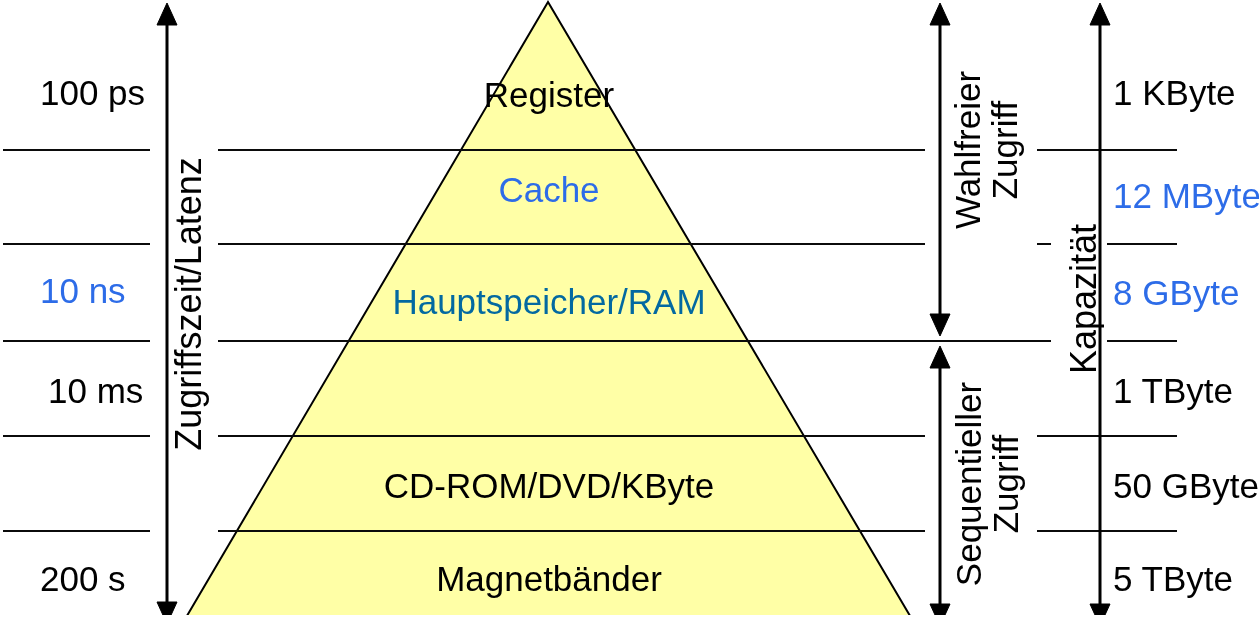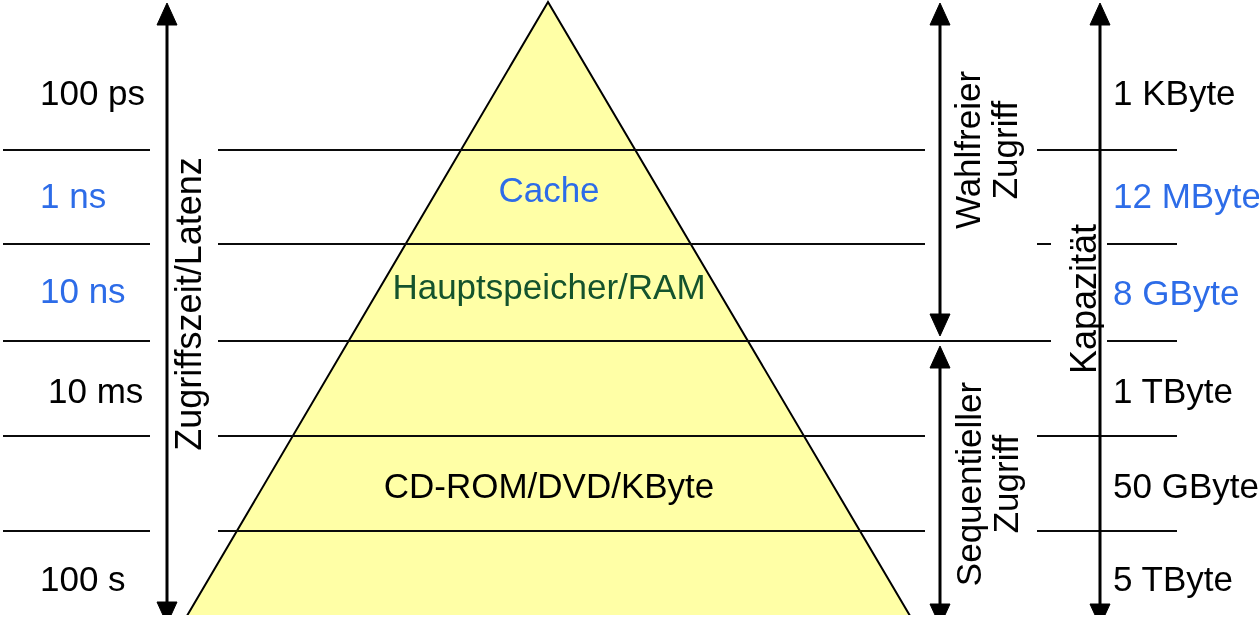--- a/index.html
+++ b/index.html
@@ -59,30 +59,31 @@
     <div class="hline" style="top:435px;left:218px;width:707px;"></div>
     <div class="hline" style="top:435px;left:1037px;width:140px;"></div>
 
     <div class="hline" style="top:530px;left:3px;width:147px;"></div>
     <div class="hline" style="top:530px;left:218px;width:707px;"></div>
     <div class="hline" style="top:530px;left:1037px;width:140px;"></div>
   </div>
 
   <div class="layer">
     <div class="row-label left-col" style="top: 71px; color: rgb(0, 0, 0);">100 ps</div>
-    <div class="row-label left-col" style="top: 174px; color: rgb(45, 108, 232);">1 ns</div>
     <div class="row-label left-col" style="top: 269px; color: rgb(45, 108, 232);">10 ns</div>
     <div class="row-label left-col" style="top: 369px; color: rgb(0, 0, 0); margin-left: 8px;">10 ms</div>
-    <div class="row-label left-col" style="top: 557px; color: rgb(0, 0, 0);">100 s</div>
+    <div class="row-label left-col" style="top: 557px; color: rgb(0, 0, 0);">200 s</div>
   </div>
 
   <div class="layer">
+    <div class="level-label" style="top: 73px; color: rgb(0, 0, 0);">Register</div>
     <div class="level-label" style="top: 168px; color: rgb(45, 108, 232);">Cache</div>
-    <div class="level-label" style="top: 265px; color: #14532d;">Hauptspeicher/RAM</div>
+    <div class="level-label" style="top: 280px; color: #0369a1;">Hauptspeicher/RAM</div>
     <div class="level-label" style="top: 464px; color: rgb(0, 0, 0);">CD-ROM/DVD/KByte</div>
+    <div class="level-label" style="top: 557px; color: rgb(0, 0, 0);">Magnetbänder</div>
   </div>
 
   <div class="layer">
     <div class="row-label right-col" style="top: 71px; color: rgb(0, 0, 0);">1 KByte</div>
     <div class="row-label right-col" style="top: 174px; color: rgb(45, 108, 232);">12 MByte</div>
     <div class="row-label right-col" style="top: 271px; color: rgb(45, 108, 232);">8 GByte</div>
     <div class="row-label right-col" style="top: 369px; color: rgb(0, 0, 0);">1 TByte</div>
     <div class="row-label right-col" style="top: 464px; color: rgb(0, 0, 0);">50 GByte</div>
     <div class="row-label right-col" style="top: 557px; color: rgb(0, 0, 0);">5 TByte</div>
   </div>

